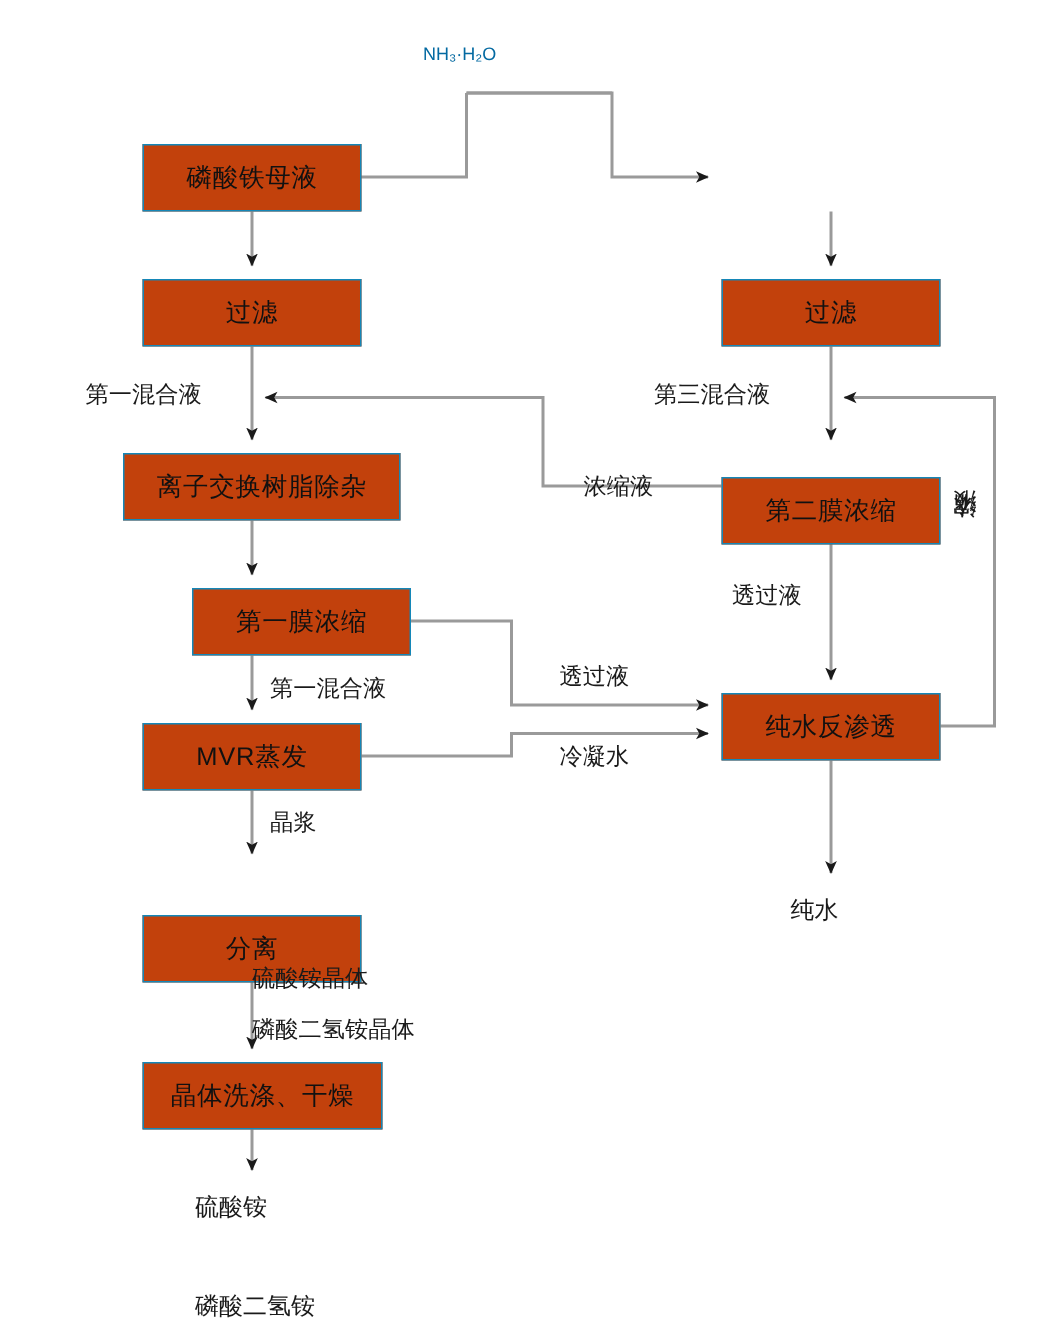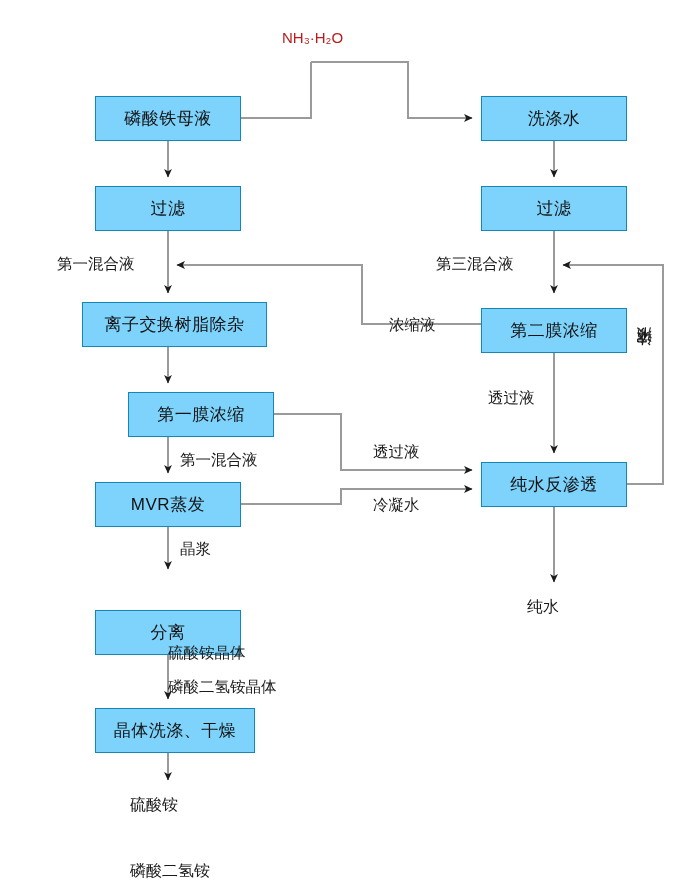--- a/index.html
+++ b/index.html
@@ -21,21 +21,21 @@
     position: absolute;
     left: 0;
     top: 0;
     width: 700px;
     height: 895px;
     pointer-events: none;
   }
   .node {
     position: absolute;
     box-sizing: border-box;
-    background: #7dd3fc;
+    background: #c2410c;
     border: 1px solid #1487B8;
     color: #111111;
     display: flex;
     align-items: center;
     justify-content: center;
     font-size: 17px;
     line-height: 1;
     letter-spacing: 0.5px;
     white-space: nowrap;
   }
@@ -54,22 +54,22 @@
   .free-label {
     position: absolute;
     color: #1a1a1a;
     font-size: 16px;
     line-height: 1;
     white-space: nowrap;
     font-family: Liberation Mono, monospace;
   }
   .formula {
     position: absolute;
-    color: #b91c1c;
-    font-size: 15px;
+    color: #0369a1;
+    font-size: 12px;
     line-height: 1;
     white-space: nowrap;
   }
 </style>
 </head>
 <body>
 
 <div id="canvas">
 
   <svg class="wires" viewBox="0 0 700 895" xmlns="http://www.w3.org/2000/svg">
@@ -108,33 +108,30 @@
     </g>
   </svg>
 
   <div class="formula" style="left:282px; top:30px;">
     <span>NH₃·H₂O</span>
   </div>
 
   <div class="node" style="left:95px;  top:96px;  width:146px; height:45px;">
     <span>磷酸铁母液</span>
   </div>
-  <div class="node" style="left:481px; top:96px;  width:146px; height:45px;">
-    <span>洗涤水</span>
-  </div>
   <div class="node" style="left:95px;  top:186px; width:146px; height:45px;">
     <span>过滤</span>
   </div>
   <div class="node" style="left:481px; top:186px; width:146px; height:45px;">
     <span>过滤</span>
   </div>
   <div class="node" style="left:82px;  top:302px; width:185px; height:45px;">
     <span>离子交换树脂除杂</span>
   </div>
-  <div class="node" style="left:481px; top:308px; width:146px; height:45px;">
+  <div class="node" style="left:481px; top:318px; width:146px; height:45px;">
     <span>第二膜浓缩</span>
   </div>
   <div class="node" style="left:95px;  top:392px; width:146px; height:45px;margin-left:33px;">
     <span>第一膜浓缩</span>
   </div>
   <div class="node" style="left:95px;  top:482px; width:146px; height:45px;">
     <span>MVR蒸发</span>
   </div>
   <div class="node" style="left:481px; top:462px; width:146px; height:45px;">
     <span>纯水反渗透</span>

